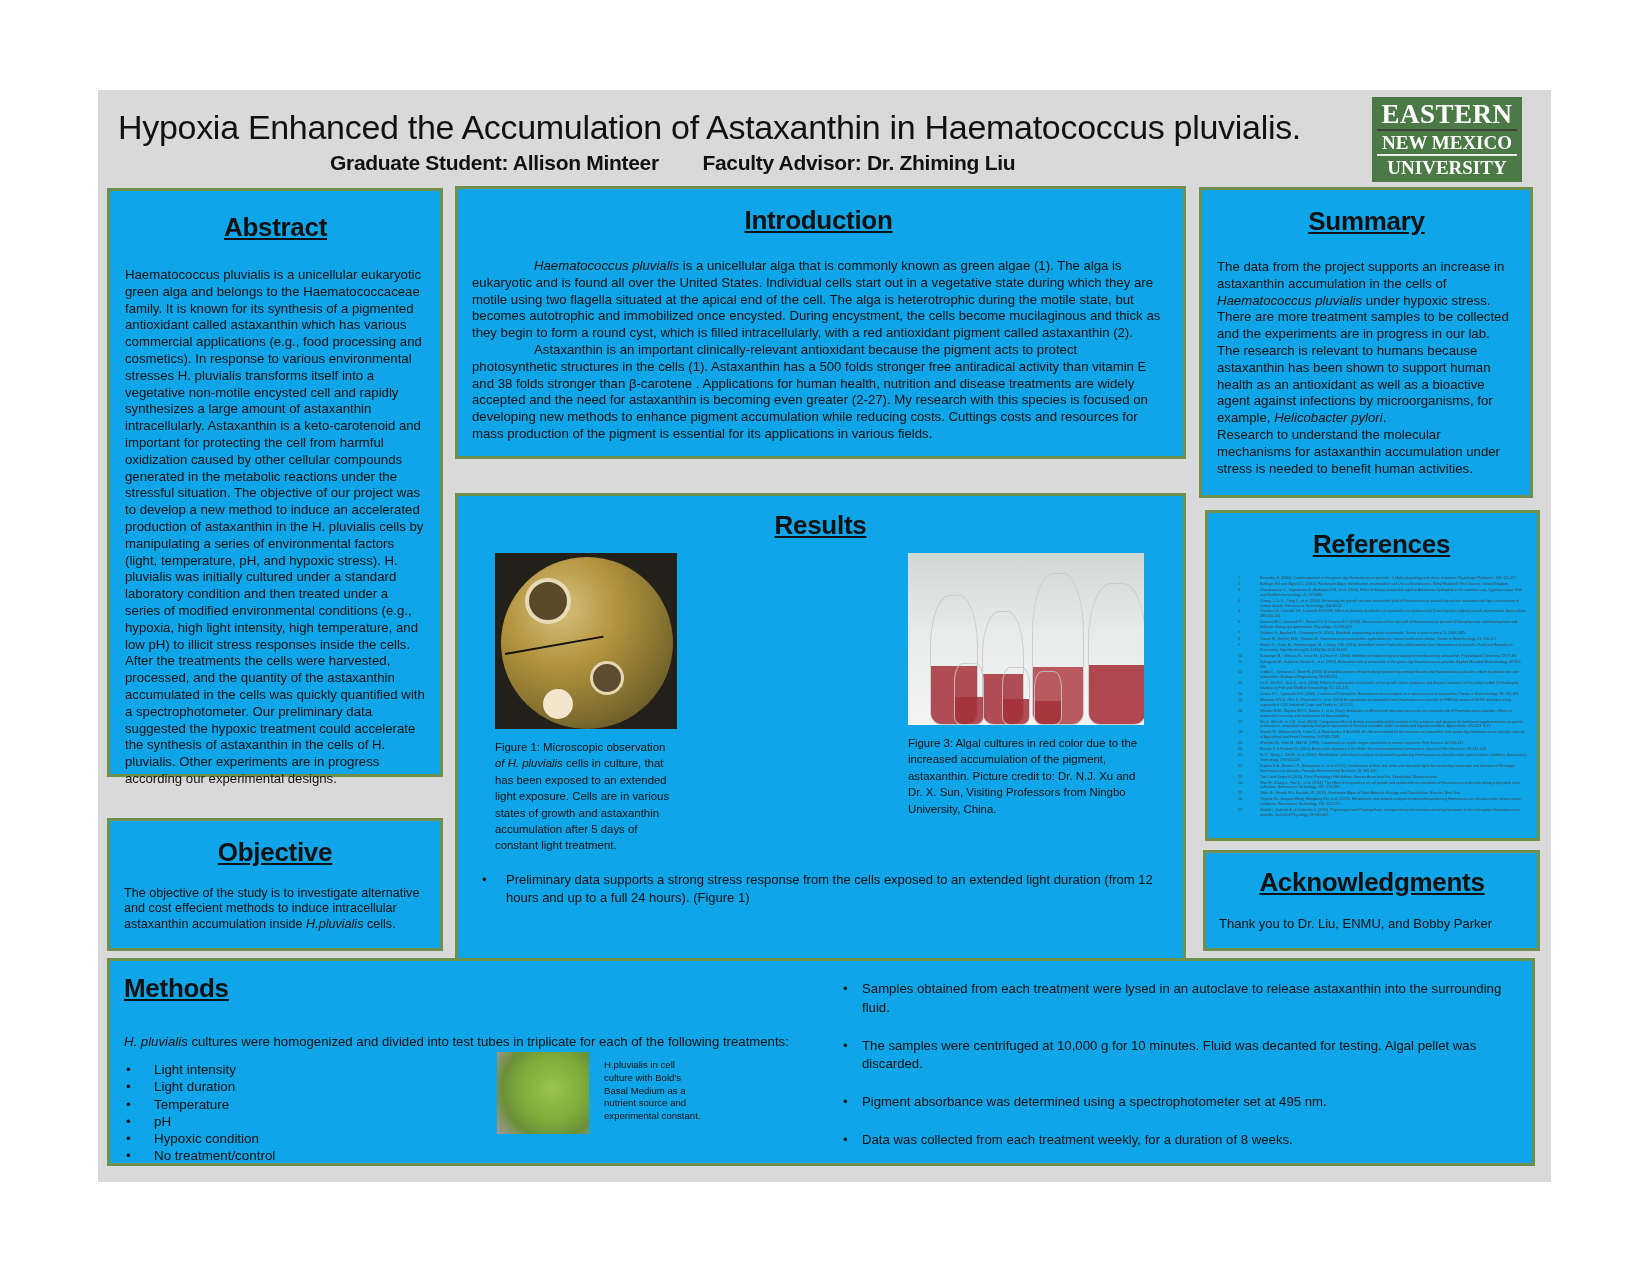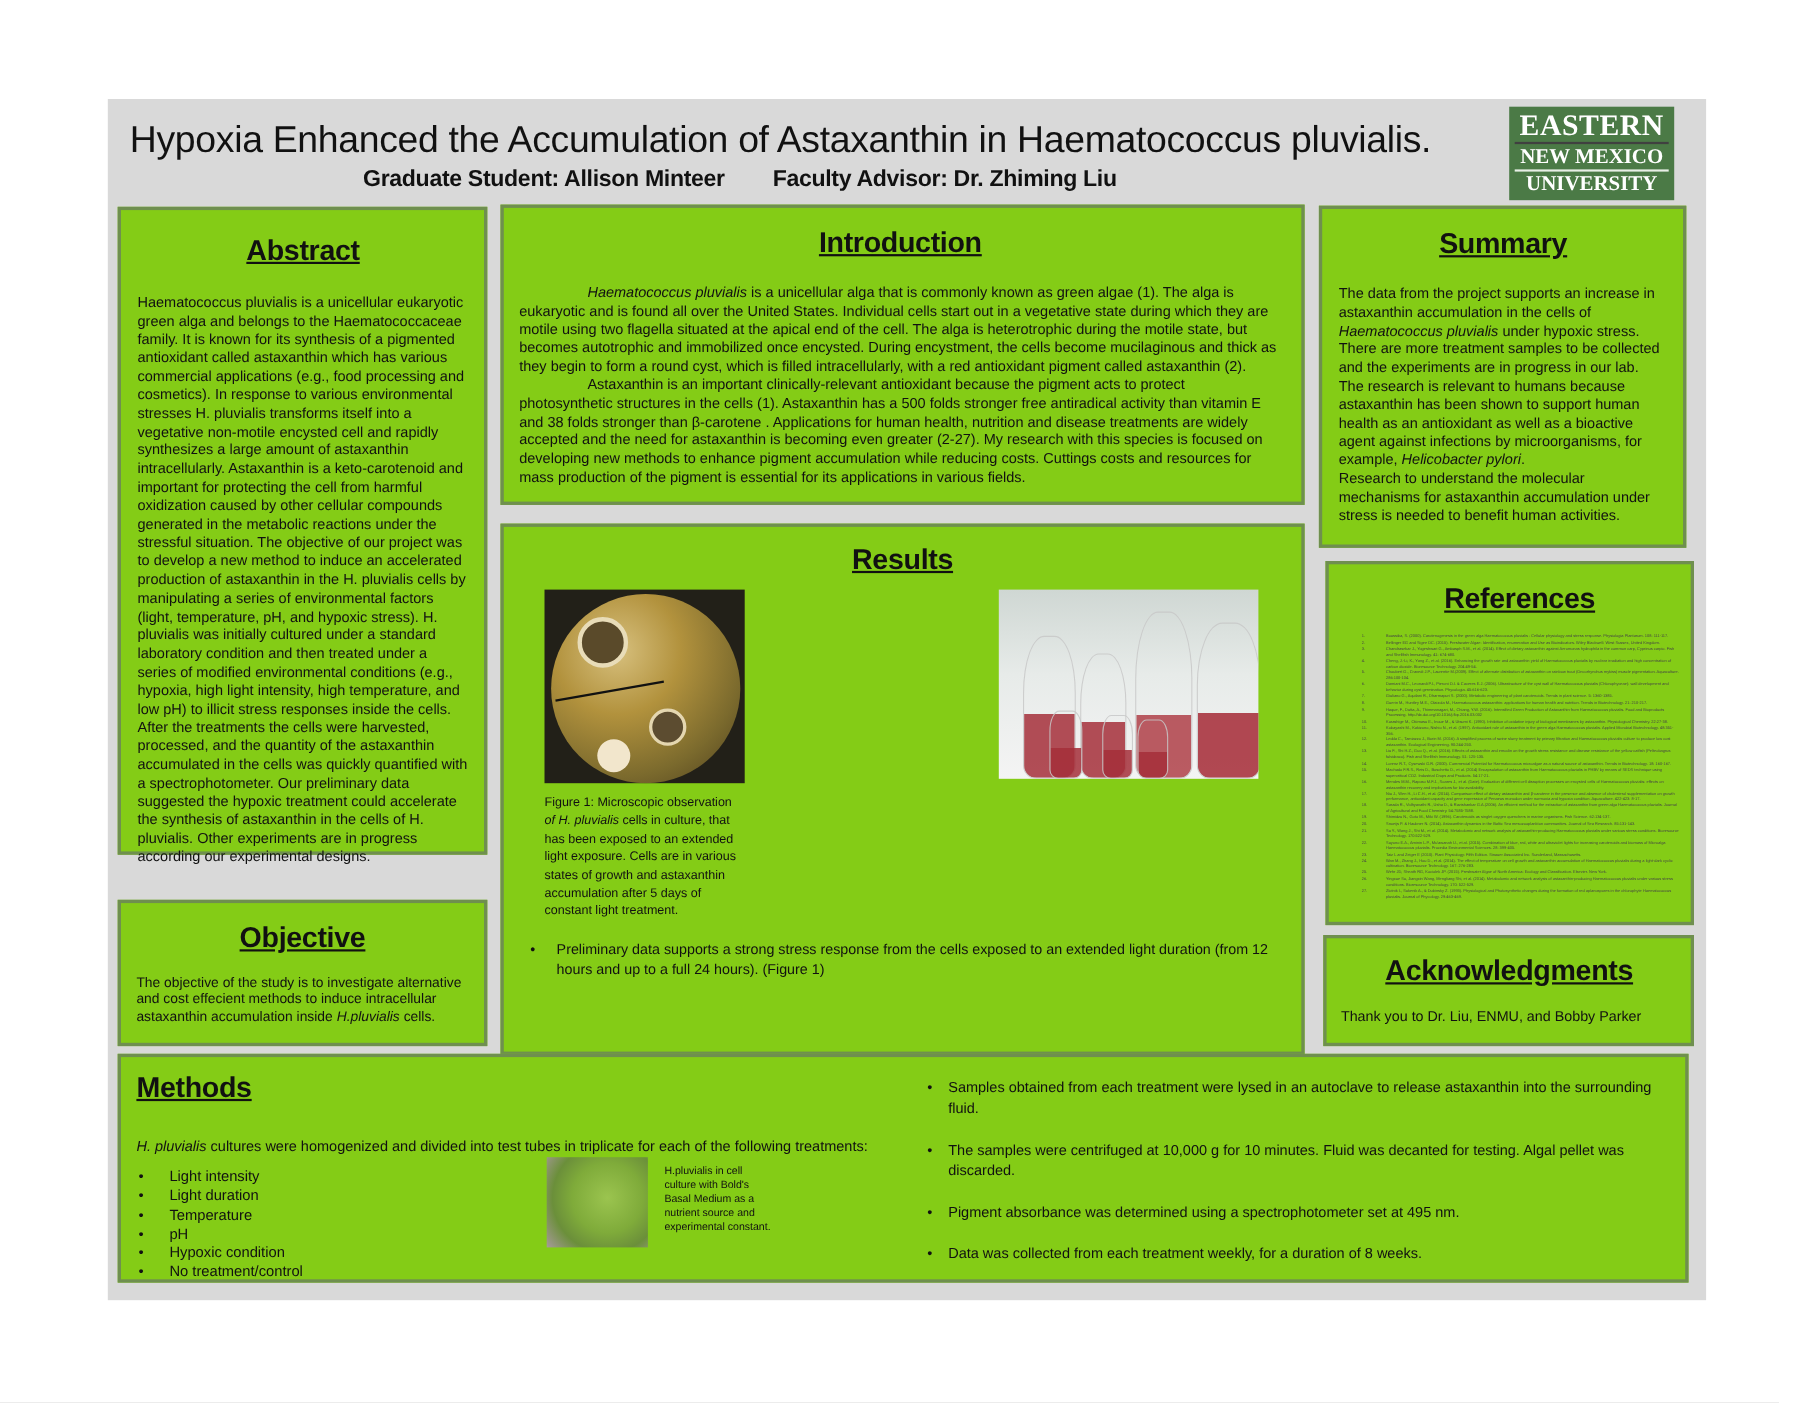--- a/index.html
+++ b/index.html
@@ -8,33 +8,33 @@
   .poster-bg { position:absolute; left:98px; top:90px; width:1453px; height:1092px; background:#d9d9d9; }
   .title { position:absolute; left:118px; top:108px; width:1240px; font-size:34px; white-space:nowrap;
            letter-spacing:-0.3px; color:#111; }
   .subtitle { position:absolute; left:330px; top:151px; font-size:21px; font-weight:bold; white-space:nowrap; letter-spacing:-0.3px; }
   .subtitle span { margin-right:38px; }
   .logo { position:absolute; left:1372px; top:97px; width:150px; height:85px; background:#4b7a46;
           font-family:"Liberation Serif", "DejaVu Serif", serif; color:#fff; text-align:center; font-weight:bold; }
   .logo .l1 { font-size:27px; line-height:30px; padding-top:2px; letter-spacing:0.5px; }
   .logo .l2 { font-size:19px; line-height:23px; border-top:2px solid #404040; margin:0 5px; }
   .logo .l3 { font-size:19px; line-height:24px; border-top:2px solid #e8efe6; margin:0 5px;font-family:Liberation Serif, serif; }
-  .box { position:absolute; background:#84cc16; border:3px solid #6f8f4f; box-sizing:border-box; }
+  .box { position:absolute; background:#0ea5e9; border:3px solid #6f8f4f; box-sizing:border-box; }
   .box h2 { margin:0; font-size:26px; font-weight:bold; text-decoration:underline; text-align:center; letter-spacing:-0.3px; }
   .box h2.left { text-align:left; }
   .txt { font-size:13.2px; line-height:16.8px; }
   .abstract { left:107px; top:188px; width:336px; height:589px; padding:18px 14px 0 15px; }
   .abstract h2 { margin-top:3px; margin-bottom:24px; }
   .objective { left:107px; top:818px; width:336px; height:133px; padding:16px 14px 0 14px; }
   .objective h2 { margin-bottom:18px; }
   .objective .txt { font-size:12.6px; line-height:15.4px; }
   .intro { left:455px; top:186px; width:731px; height:273px; padding:16px 18px 0 14px; }
   .intro h2 { margin-bottom:22px; }
   .intro p { margin:0; text-indent:62px; }
-  .results { left:455px; top:476px; width:731px; height:483px; padding:14px 18px 0 18px; }
+  .results { left:455px; top:493px; width:731px; height:483px; padding:14px 18px 0 18px; }
   .results h2 { margin-bottom:12px; }
   .figs { position:relative; height:318px; }
   .fig { position:absolute; top:0; }
   .fig .img { border:none; }
   .fig .cap { font-size:11.4px; line-height:16.4px; margin-top:10px; }
   .micro1 { width:182px; height:176px; background:#222018; position:relative; overflow:hidden; }
   .micro1 .disc { position:absolute; left:6px; top:4px; width:172px; height:172px; border-radius:50%;
        background: radial-gradient(circle at 35% 30%, #d7c07e 0%, #b2923d 35%, #7b6a2d 70%, #4b3d1d 100%); }
   .micro1 .c1 { position:absolute; left:30px; top:25px; width:38px; height:38px; border-radius:50%; background:#5a4a2a; border:4px solid #e8dcb8; }
   .micro1 .c2 { position:absolute; left:95px; top:108px; width:28px; height:28px; border-radius:50%; background:#5c4c30; border:3px solid #e4d6b0; }
@@ -123,20 +123,21 @@
     <div class="fig" style="left:432px; width:236px;">
       <div class="img flasks">
         <div class="flask" style="left:22px; width:46px; height:128px;"></div>
         <div class="flask" style="left:74px; width:40px; height:112px;"></div>
         <div class="flask" style="left:124px; width:50px; height:150px; background:linear-gradient(transparent 62%, #b04048 62%);"></div>
         <div class="flask" style="left:180px; width:56px; height:140px; background:linear-gradient(transparent 58%, #a52a35 58%);"></div>
         <div class="flask" style="left:46px; width:28px; height:60px; border-radius:30% 30% 8px 8px;"></div>
         <div class="flask" style="left:94px; width:26px; height:56px; border-radius:30% 30% 8px 8px;"></div>
         <div class="flask" style="left:126px; width:26px; height:52px; border-radius:30% 30% 8px 8px;"></div>
       </div>
+      <div class="cap">Figure 3: Algal cultures in red color due to the increased accumulation of  the pigment, astaxanthin. Picture credit to: Dr. N.J. Xu and Dr. X. Sun, Visiting Professors from Ningbo University, China.</div>
     </div>
   </div>
   <ul class="bullets">
     <li>Preliminary data supports a strong stress response from the cells exposed to an extended light duration (from 12 hours and up to a full 24 hours). (Figure 1)</li>
   </ul>
 </section>
 
 <section class="box summary">
   <h2>Summary</h2>
   <div class="txt">

